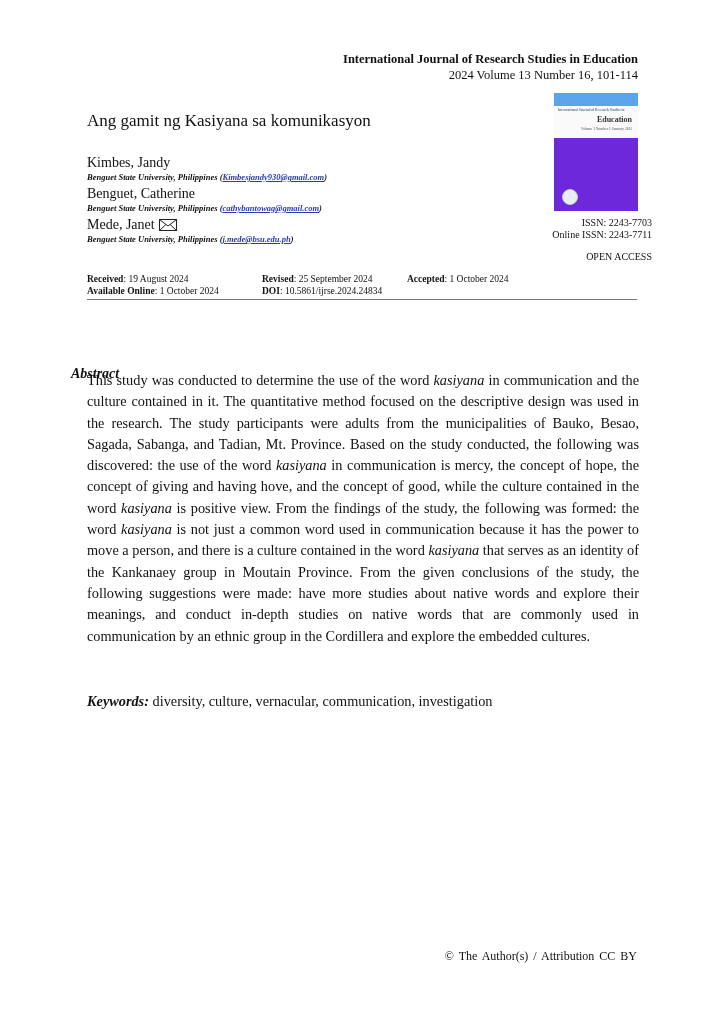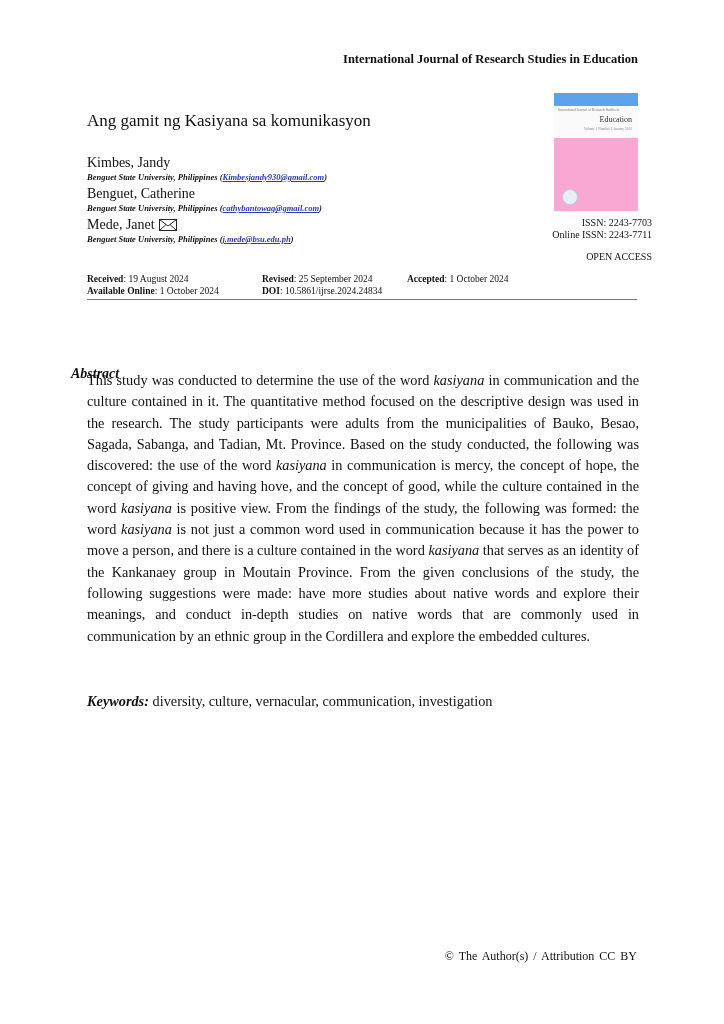--- a/index.html
+++ b/index.html
@@ -7,21 +7,22 @@
     width: 724px; height: 1024px; position: relative; overflow: hidden;
     font-family: "Liberation Serif", serif; color: #111;
   }
   .journal-header {
     position: absolute; right: 86px; top: 51px; text-align: right;
     font-size: 12.5px; line-height: 16px;
   }
   .journal-name { font-weight: bold; }
   .cover {
     position: absolute; left: 554px; top: 93px; width: 84px; height: 118px;
-    background: #f9a8d4;
+    background: #6d28d9;
+    font-weight: bold;
   }
   .cover-band {
     position: absolute; left: 0; top: 0; width: 100%; height: 13px; background: #5ba3ea;
   }
   .cover-white {
     position: absolute; left: 0; top: 13px; width: 100%; height: 32px; background: #fafafa;
   }
   .cover-small {
     position: absolute; left: 4px; top: 2px; font-size: 3.5px; color: #777; white-space: nowrap;
   }
@@ -73,20 +74,21 @@
   .keywords .kw-label { font-weight: bold; font-style: italic; }
   .footer {
     position: absolute; right: 87px; top: 949px; font-size: 12px; word-spacing: 2px;
   }
 </style>
 </head>
 <body>
 
 <div class="journal-header">
   <div class="journal-name">International Journal of Research Studies in Education</div>
+  <div>2024  Volume 13 Number 16, 101-114</div>
 </div>
 
 <div class="cover">
   <div class="cover-band"></div>
   <div class="cover-white">
     <span class="cover-small">International Journal of Research Studies in</span>
     <span class="cover-title">Education</span>
     <span class="cover-sub">Volume 1 Number 1 January 2012</span>
   </div>
   <div class="cover-logo"></div>

